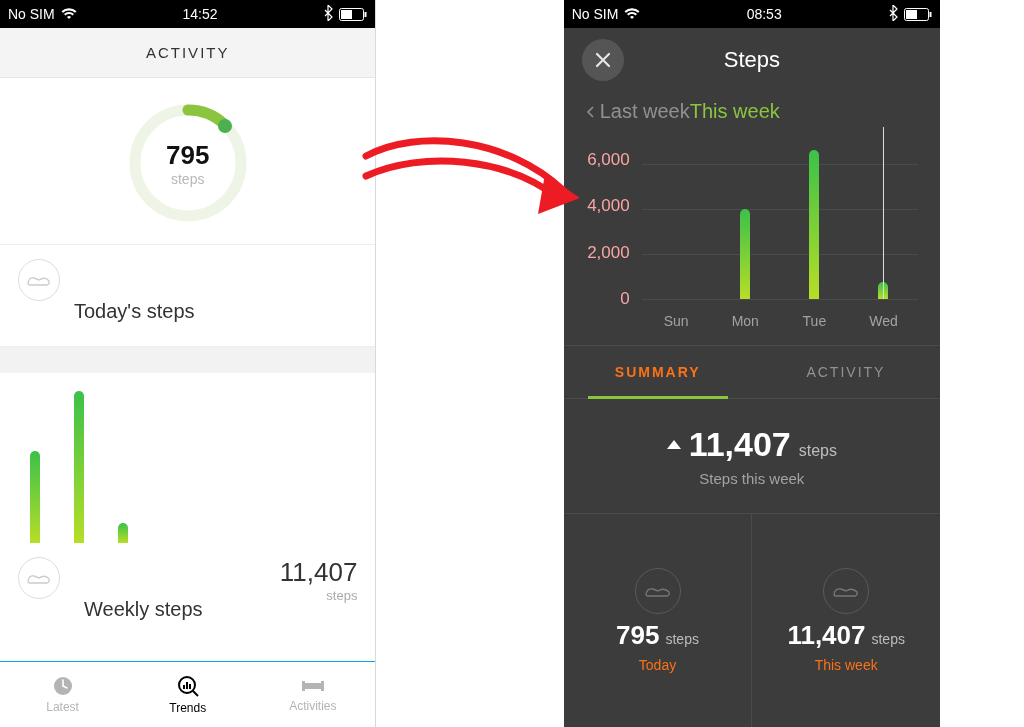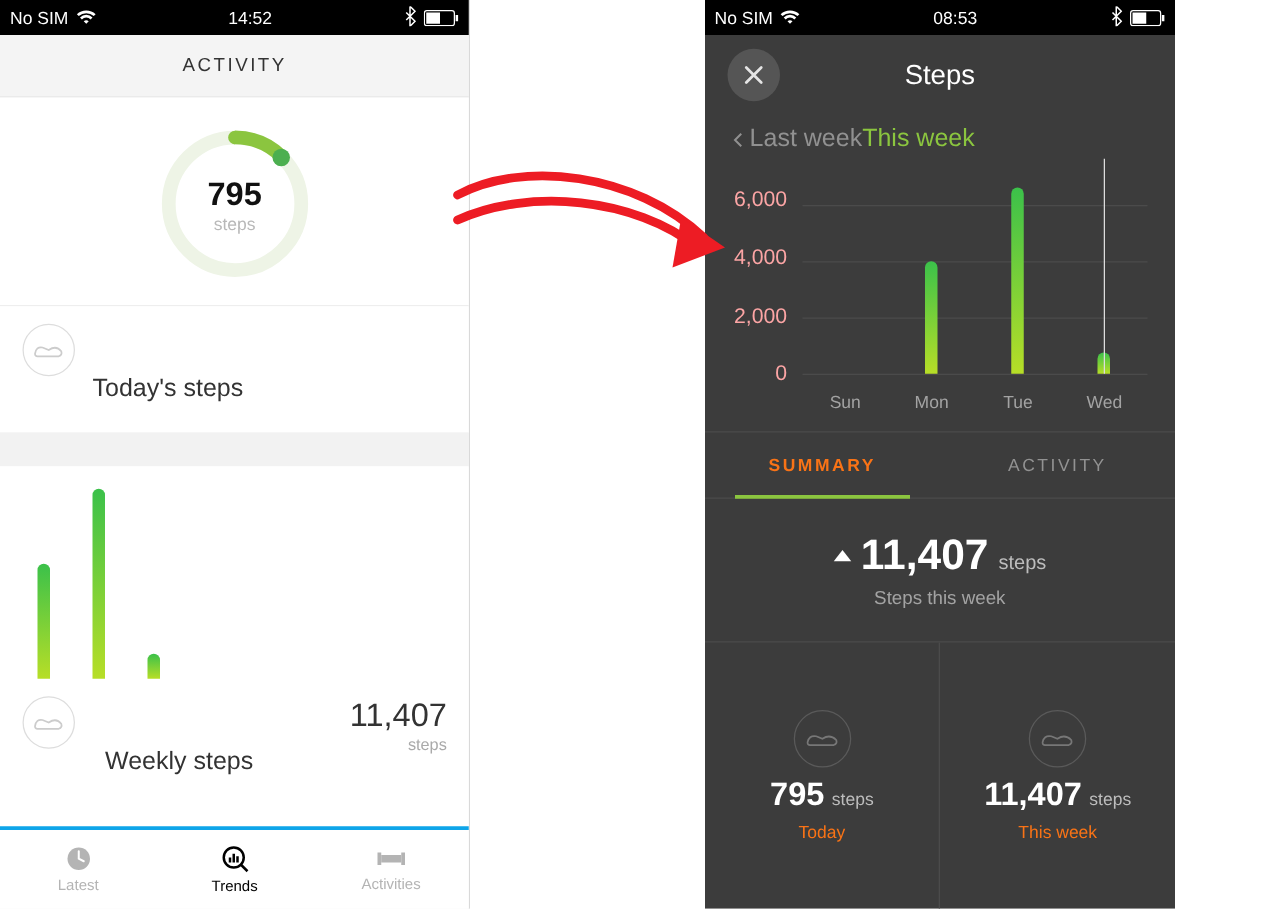--- a/index.html
+++ b/index.html
@@ -45,21 +45,21 @@
   .sep-gap { height: 26px; background: #f2f2f2; }
 
   .weekly-card { background: #fff; flex: 1; display: flex; flex-direction: column; }
   .weekly-chart { height: 170px; padding: 20px 30px 0 30px; display: flex; align-items: flex-end; gap: 34px; }
   .wbar { width: 10px; border-radius: 5px 5px 0 0; background: linear-gradient(180deg, #3bc14a 0%, #b7de27 100%); }
   .weekly-row { display: flex; align-items: flex-start; padding: 14px 18px 18px; gap: 24px; }
   .weekly-right { margin-left: auto; text-align: right; }
   .weekly-num { font-size: 26px; font-weight: 400; color: #333; }
   .weekly-unit { font-size: 13px; color: #aaa; }
 
-  .tabbar { height: 66px; background: #fff; border-top: 3px solid #0ea5e9; display: flex; }
+  .tabbar { height: 66px; background: #fff; border-top: 1px solid #0ea5e9; display: flex; }
   .tab { flex: 1; display: flex; flex-direction: column; align-items: center; justify-content: center; gap: 3px; color: #b4b4b4; font-size: 12px; }
   .tab.active { color: #000; }
   .tab svg { display: block; }
 
   
   .r-header { height: 64px; display: flex; align-items: center; padding: 0 18px; }
   .close-btn { width: 42px; height: 42px; border-radius: 50%; background: #555; display: flex; align-items: center; justify-content: center; color: #ddd; }
   .r-title { flex: 1; text-align: center; color: #fff; font-size: 22px; font-weight: 500; padding-right: 42px; }
 
   .r-nav { display: flex; padding: 8px 22px 0; font-size: 20px; }

